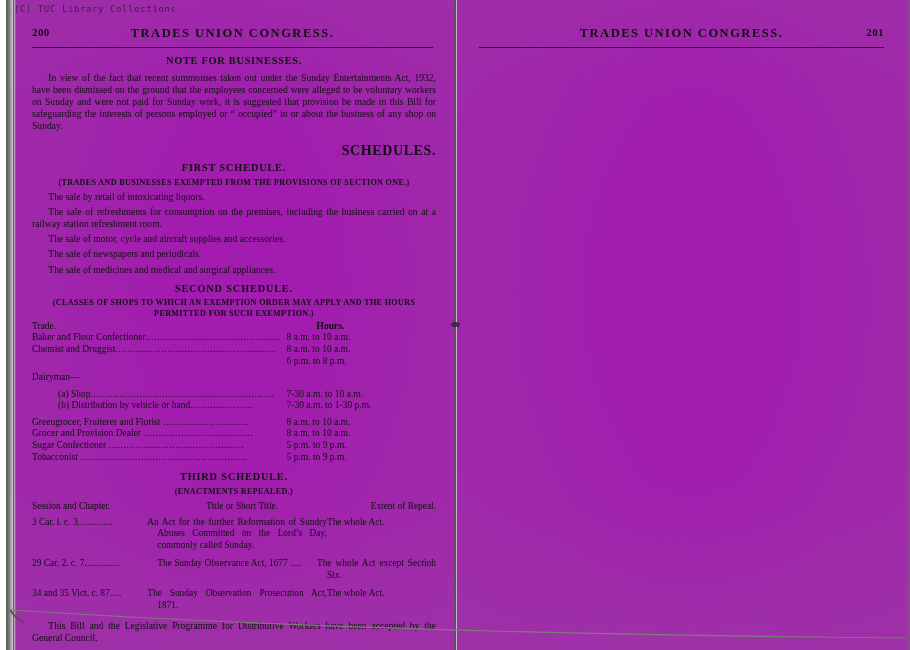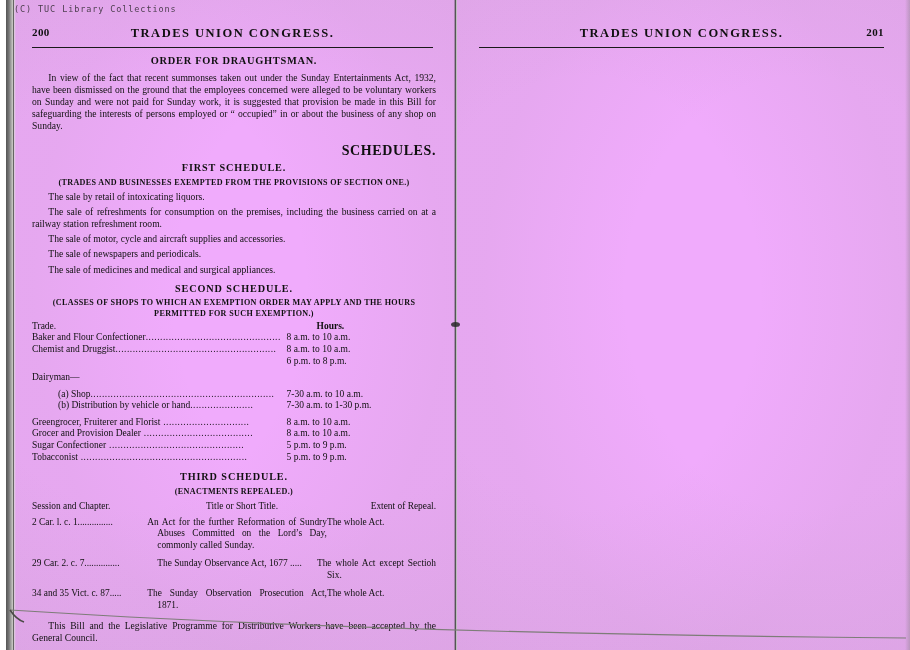--- a/index.html
+++ b/index.html
@@ -14,21 +14,21 @@
     overflow: hidden;
     background: #ffffff;
     font-family: "Liberation Serif", "DejaVu Serif", serif;
     color: #101010;
   }
   
   .page {
     position: absolute;
     top: 0;
     height: 650px;
-    background: #f0abfc;
+    background: #a21caf;
   }
   #page-left  { left: 6px;   width: 449px; }
   #page-right { left: 457px; width: 453px; }
 
   
   .paper-tone {
     position: absolute;
     inset: 0;
     pointer-events: none;
     background:
@@ -219,21 +219,21 @@
     <div class="paper-tone"></div>
 
     <div class="runhead">
       <span class="folio folio-left">200</span>
       <div class="rh-title">TRADES UNION CONGRESS.</div>
     </div>
     <div class="rule"></div>
 
     <div class="col" id="col-left">
 
-      <div class="h-note">ORDER FOR DRAUGHTSMAN.</div>
+      <div class="h-note">NOTE FOR BUSINESSES.</div>
       <p class="p-ind" style="margin-top:5px">In view of the fact that recent summonses taken out under the Sunday Entertainments Act, 1932, have been dismissed on the ground that the employees concerned were alleged to be voluntary workers on Sunday and were not paid for Sunday work, it is suggested that provision be made in this Bill for safeguarding the interests of persons employed or “ occupied” in or about the business of any shop on Sunday.</p>
 
       <div class="h-schedules">SCHEDULES.</div>
 
       <div class="h-sched-sub">FIRST SCHEDULE.</div>
       <div class="h-caps">(TRADES AND BUSINESSES EXEMPTED FROM THE PROVISIONS OF SECTION ONE.)</div>
       <p class="sched-line">The sale by retail of intoxicating liquors.</p>
       <p class="sched-line">The sale of refreshments for consumption on the premises, including the business carried on at a railway station refreshment room.</p>
       <p class="sched-line">The sale of motor, cycle and aircraft supplies and accessories.</p>
       <p class="sched-line">The sale of newspapers and periodicals.</p>
@@ -308,21 +308,21 @@
       <div class="h-caps">(ENACTMENTS REPEALED.)</div>
 
       <table class="repeals">
         <tbody>
             <tr class="head">
           <td class="sess">Session and Chapter.</td>
           <td class="titl">Title or Short Title.</td>
           <td class="extent">Extent of Repeal.</td>
         </tr>
         <tr>
-          <td class="sess">2 Car. l. c. 1...............</td>
+          <td class="sess">3 Car. l. c. 3...............</td>
           <td class="titl hang">An Act for the further Reformation of Sundry Abuses Committed on the Lord’s Day, commonly called Sunday.</td>
           <td class="extent">The whole Act.</td>
         </tr>
         <tr>
           <td class="sess">29 Car. 2. c. 7...............</td>
           <td class="titl">The Sunday Observance Act, 1677 .....</td>
           <td class="extent hang">The whole Act except Sectioh Six.</td>
         </tr>
         <tr>
           <td class="sess">34 and 35 Vict. c. 87.....</td>

